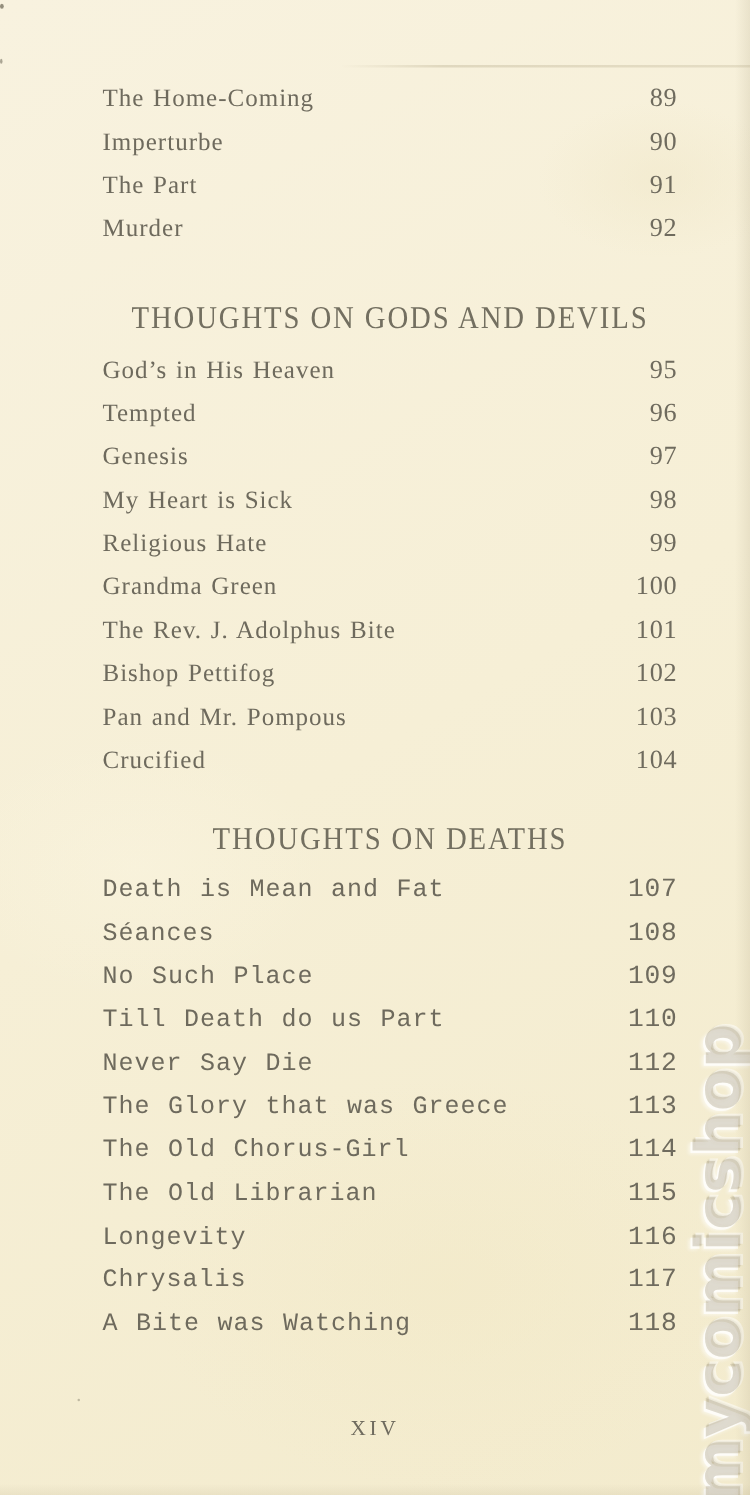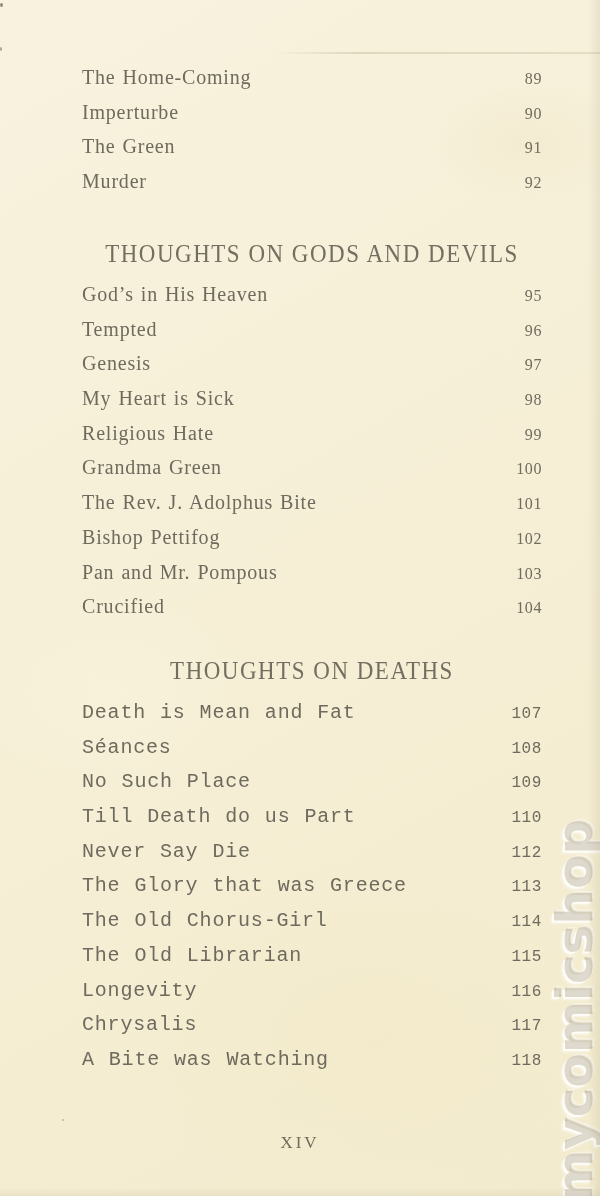--- a/index.html
+++ b/index.html
@@ -48,21 +48,21 @@
   .row {
     height: 34.7px;
     display: flex;
     justify-content: space-between;
     align-items: baseline;
     font-size: 20px;
     letter-spacing: 0.8px;
     word-spacing: 1.2px;
   }
   .row .pg {
-    font-size: 16px;
+    font-size: 21px;
     letter-spacing: 0.6px;
     font-variant-numeric: oldstyle-nums;
     font-feature-settings: "onum" 1;
     color: #6f6b5e;
   }
 
   .heading {
     position: absolute; left: 82px; width: 460px;
     text-align: center;
     font-size: 23px;
@@ -120,21 +120,21 @@
   <div class="group group-a">
     <div class="row">
       <span class="ti">The Home-Coming</span>
       <span class="pg">89</span>
     </div>
     <div class="row">
       <span class="ti">Imperturbe</span>
       <span class="pg">90</span>
     </div>
     <div class="row">
-      <span class="ti">The Green</span>
+      <span class="ti">The Part</span>
       <span class="pg">91</span>
     </div>
     <div class="row">
       <span class="ti">Murder</span>
       <span class="pg">92</span>
     </div>
   </div>
 
   <div class="heading heading-1">THOUGHTS ON GODS AND DEVILS</div>
 

